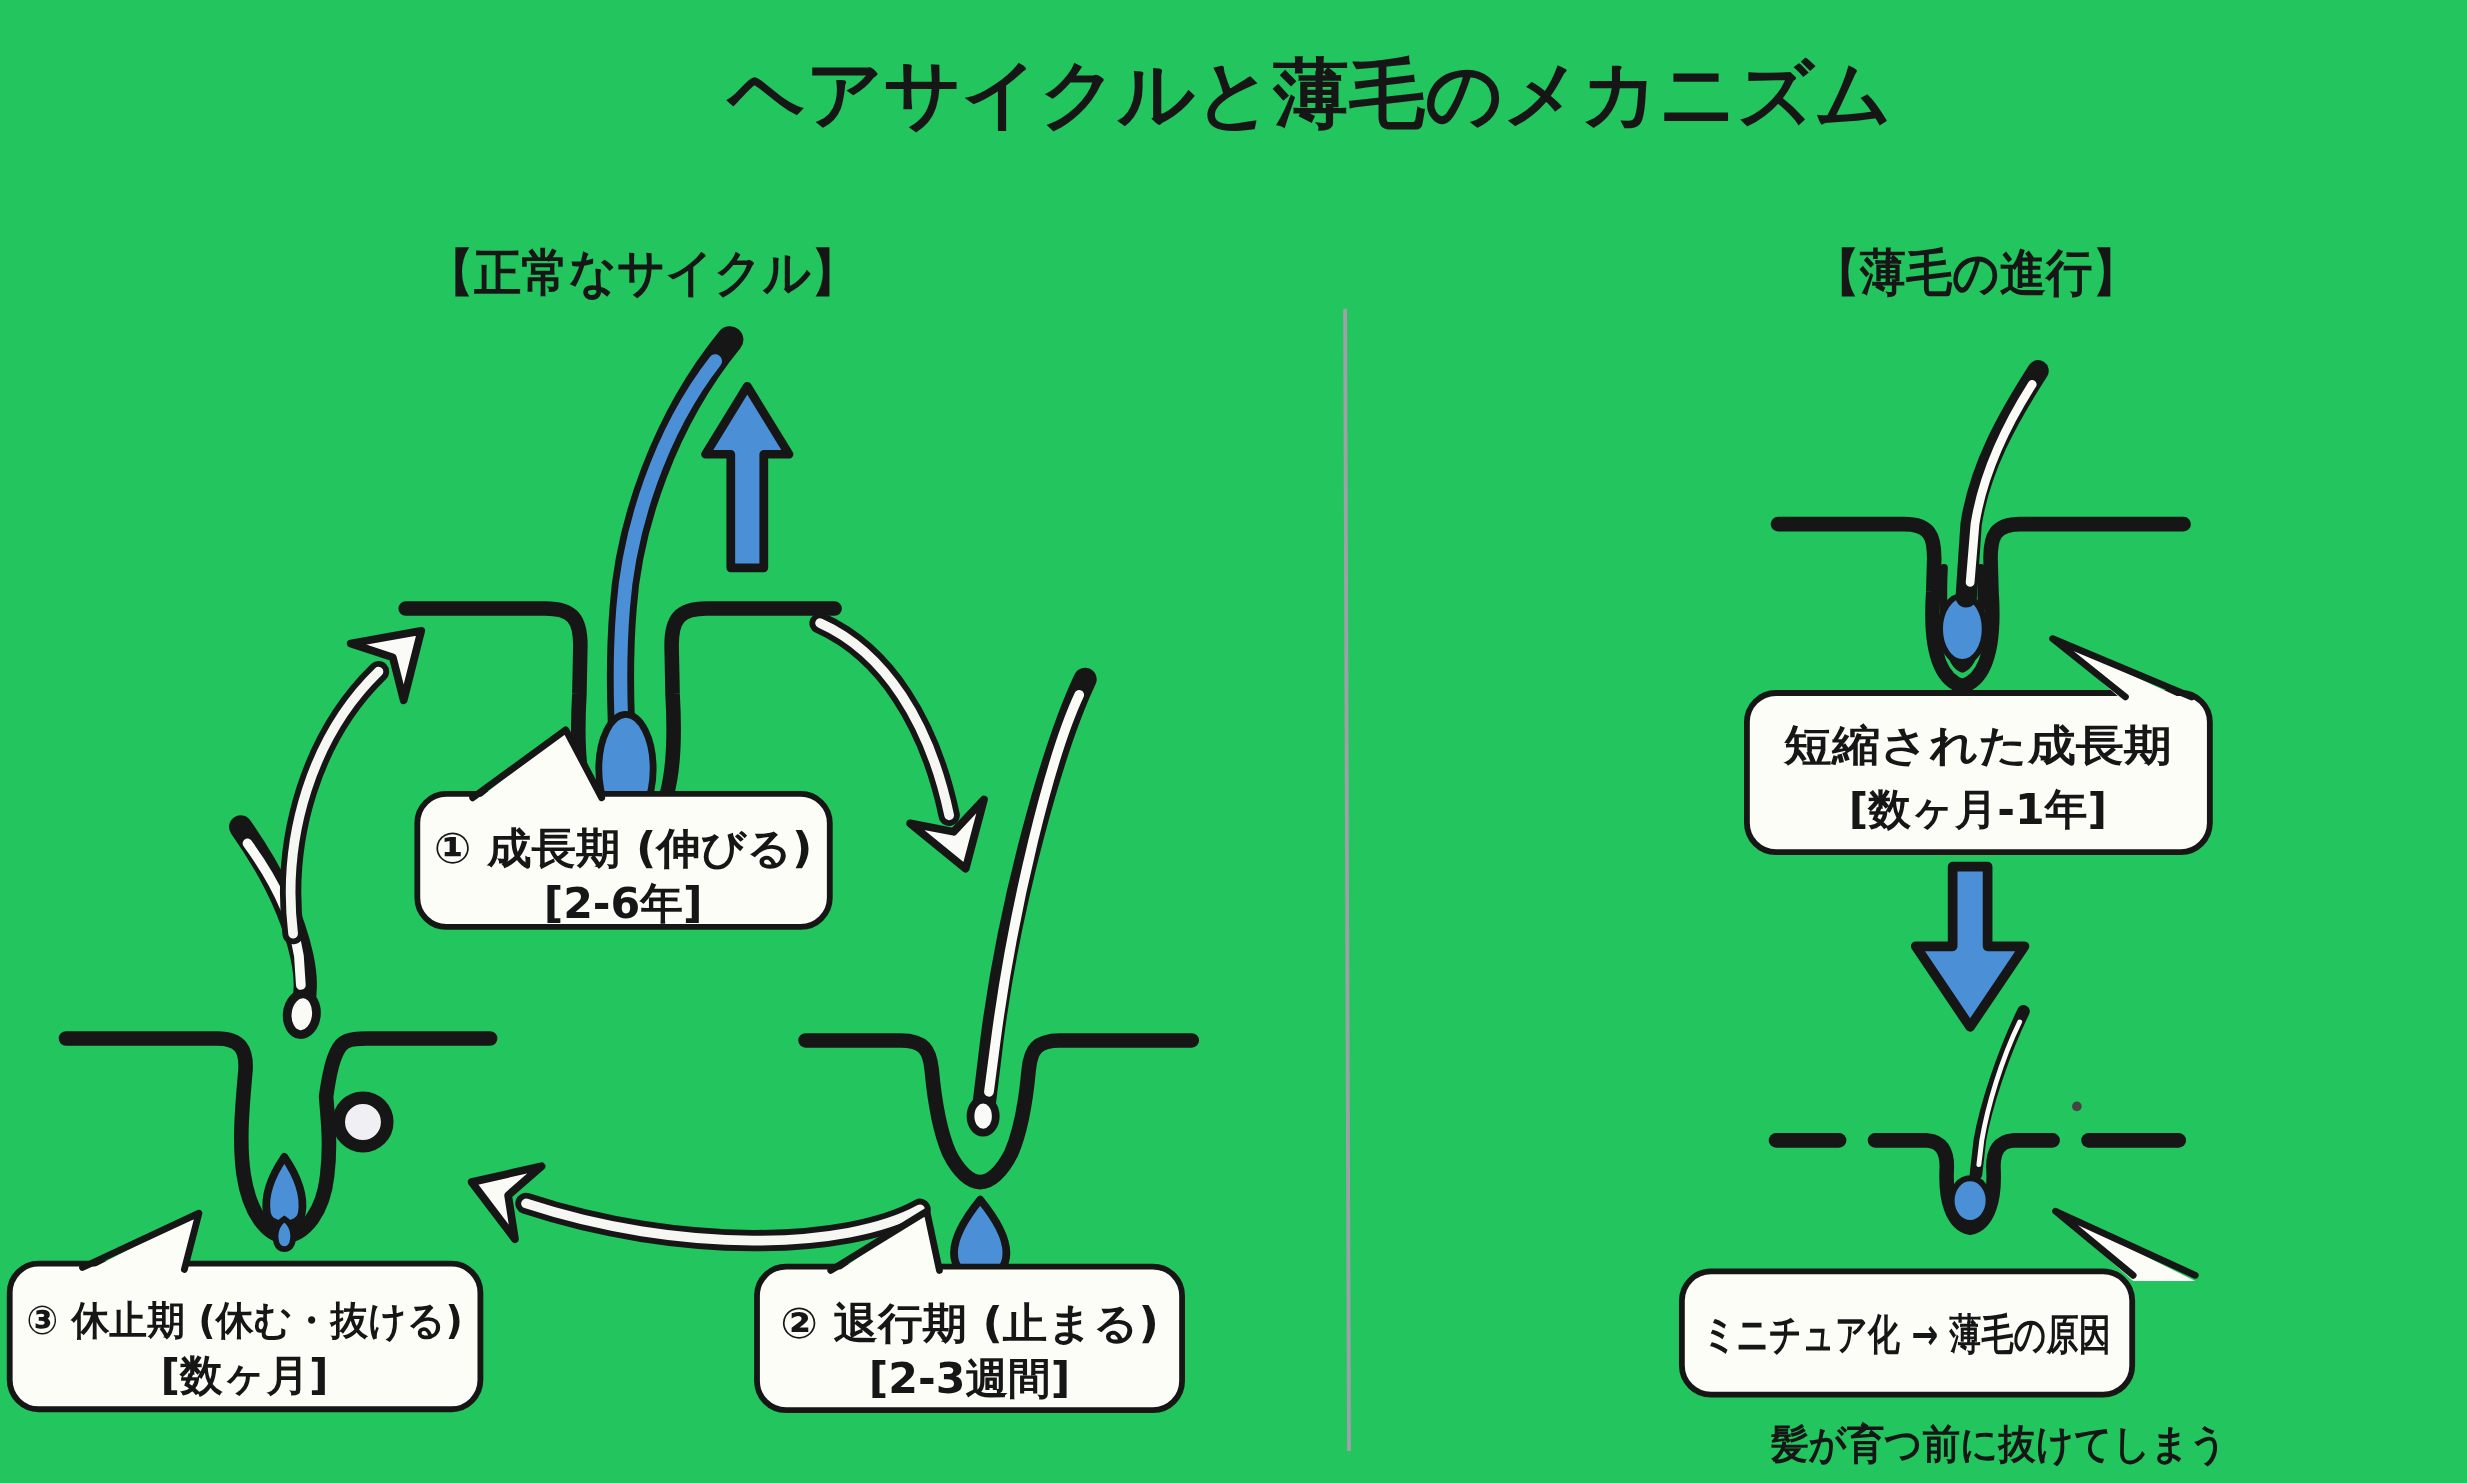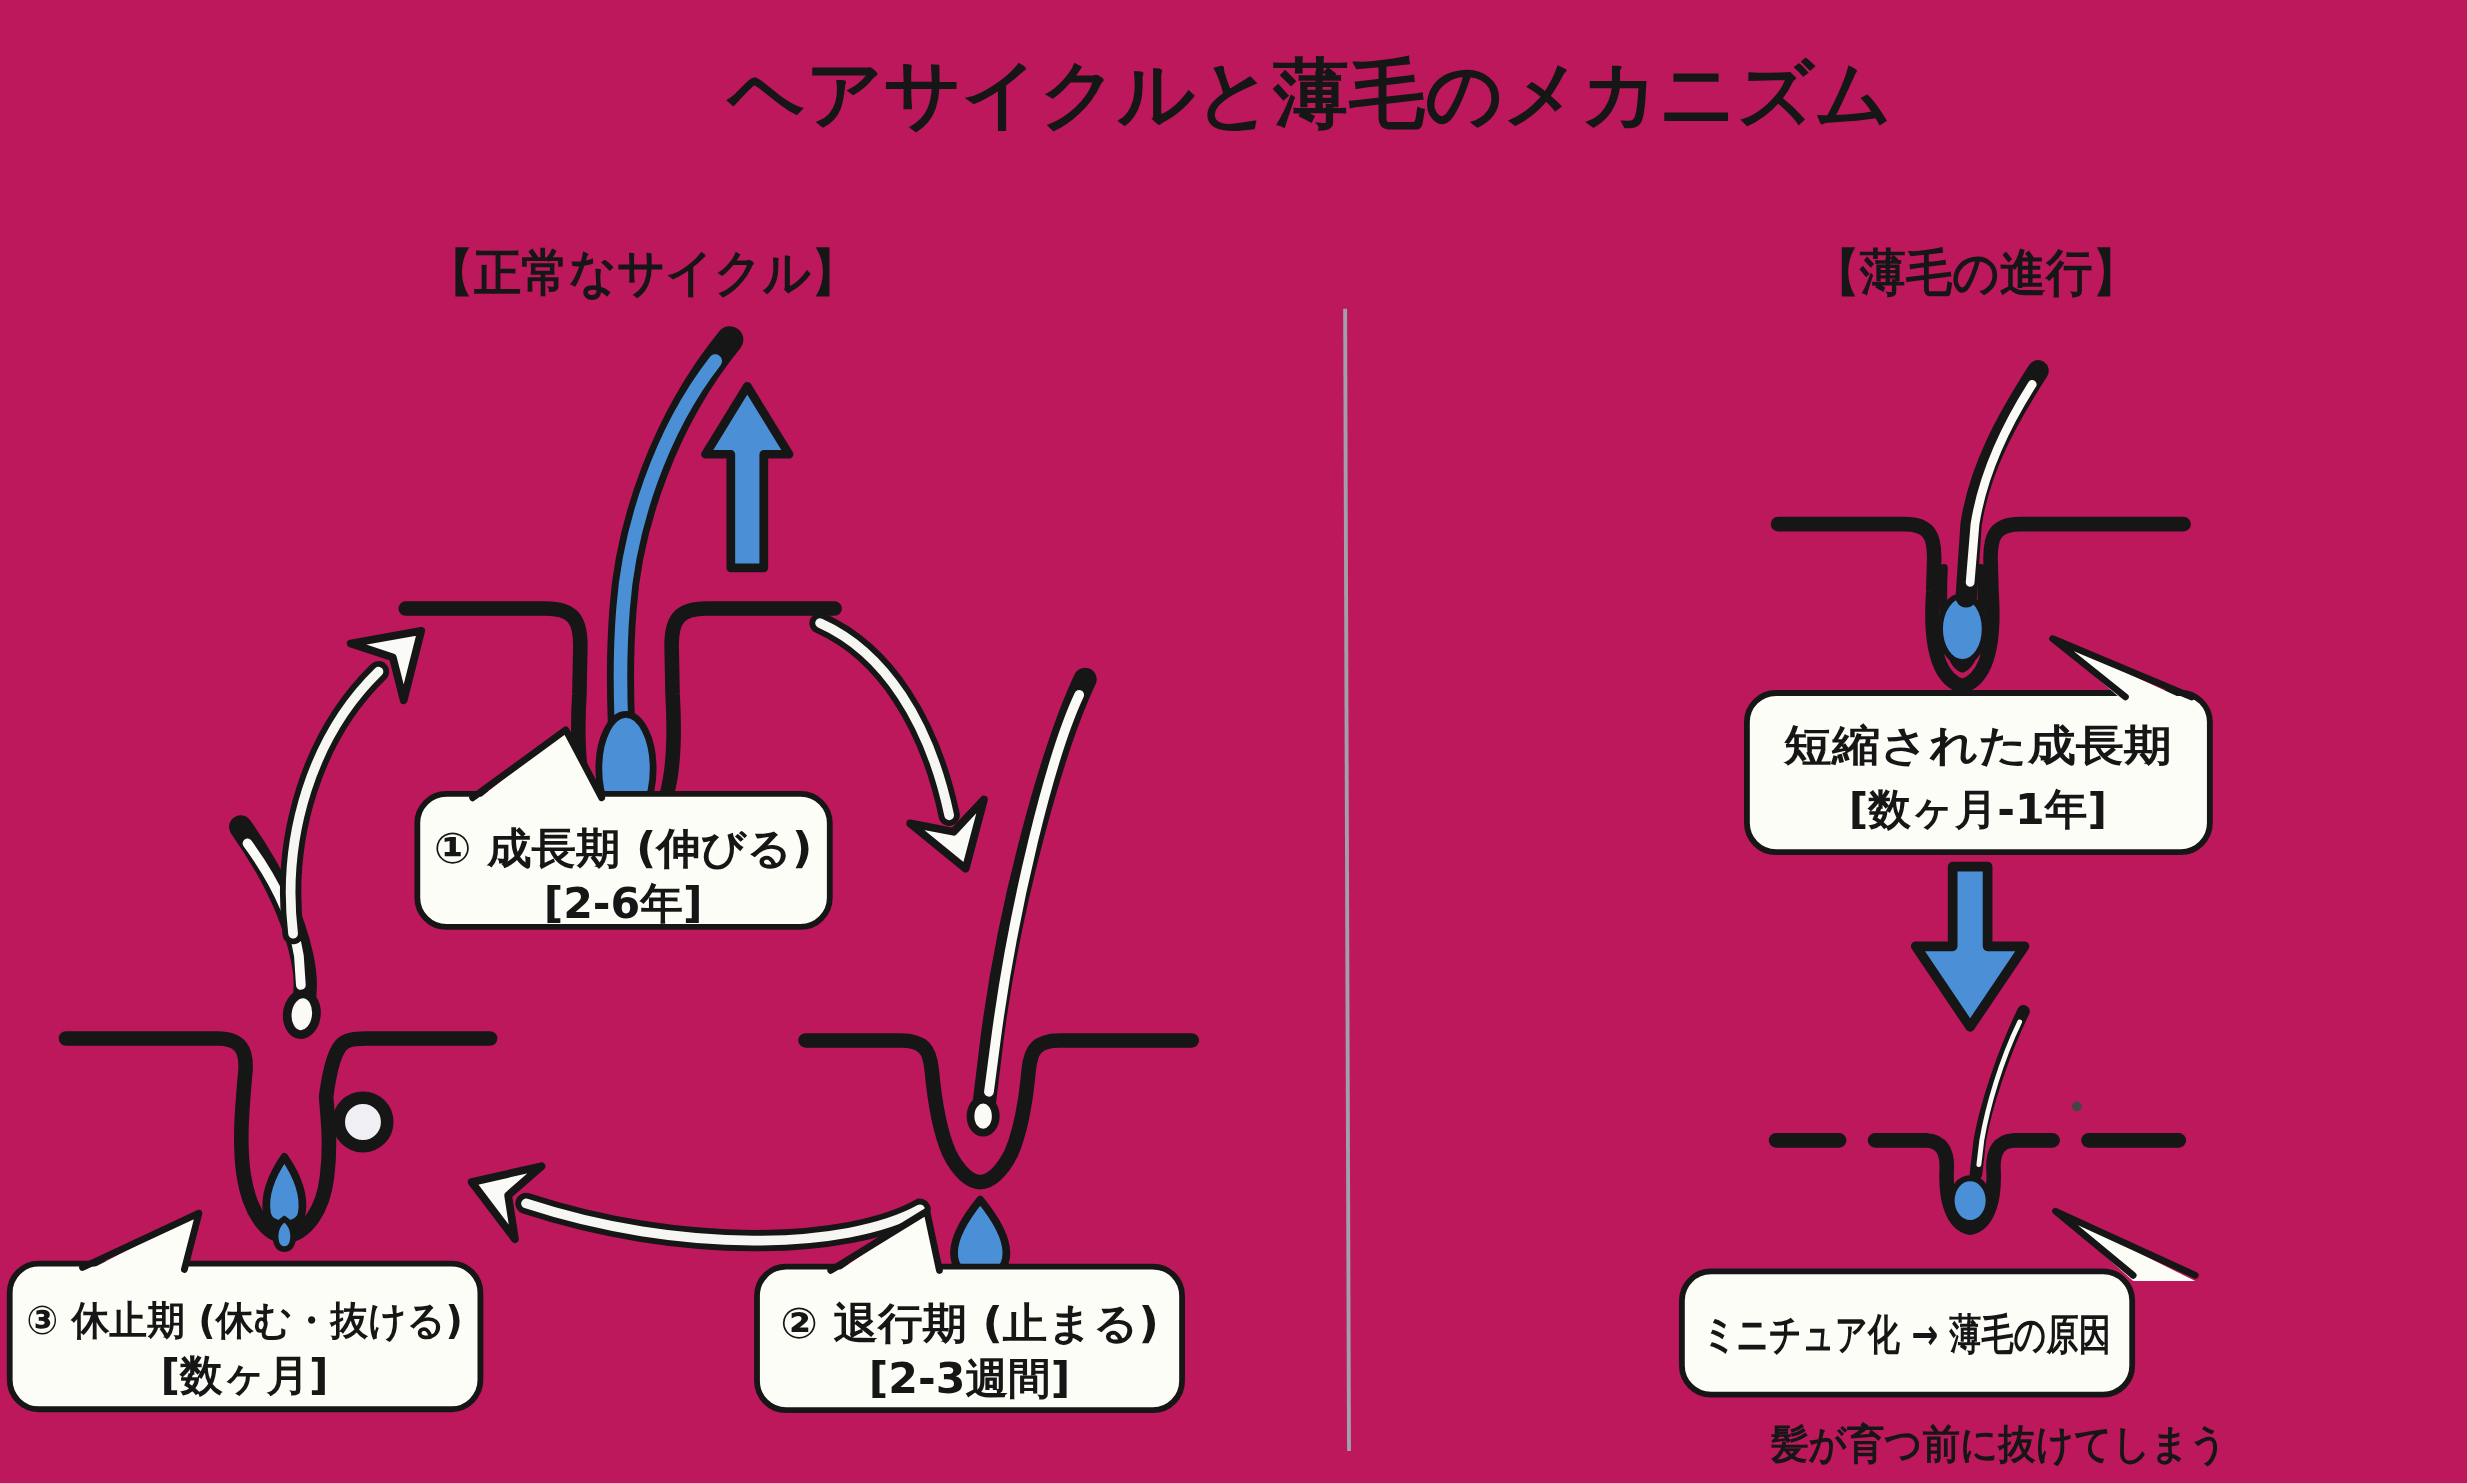--- a/index.html
+++ b/index.html
@@ -1,16 +1,16 @@
 <!DOCTYPE html>
 <html><head>
 <meta charset="utf-8">
 <style>
   html,body{margin:0;padding:0;background:#e9e9ee;}
-  #stage{position:relative;width:2468px;height:1484px;background:#be185d;overflow:hidden;
+  #stage{position:relative;width:2468px;height:1484px;background:#22c55e;overflow:hidden;
          font-family:"DejaVu Sans","Liberation Sans",sans-serif;}
   svg{position:absolute;left:0;top:0;}
   .ink{stroke:#161616;fill:none;stroke-linecap:round;stroke-linejoin:round;}
   .skin{stroke-width:15;}
   .hairline{stroke-width:28;}
   .hairline2{stroke-width:24;}
   .hairwhite{stroke:#fafaf6;fill:none;stroke-linecap:round;}
   .spine{stroke-width:22;}
   .spinewhite{stroke:#f6f6f2;stroke-width:10;fill:none;stroke-linecap:round;}
   .bubble{fill:#fdfdf7;stroke:#161616;stroke-width:6;}

